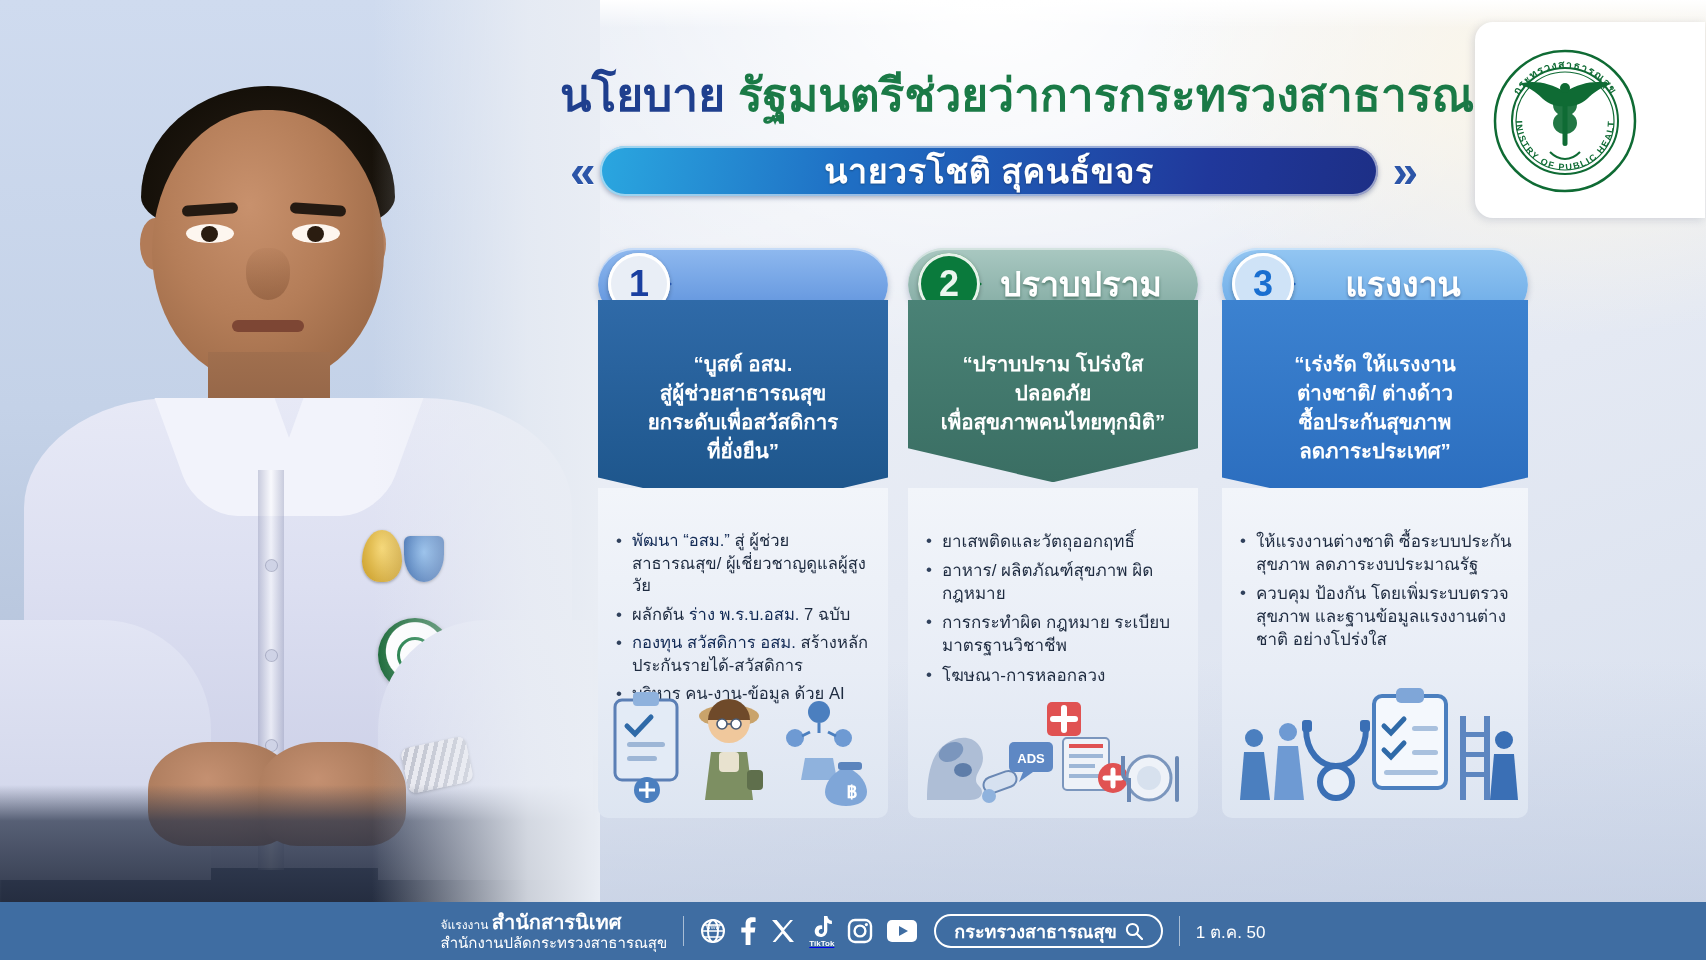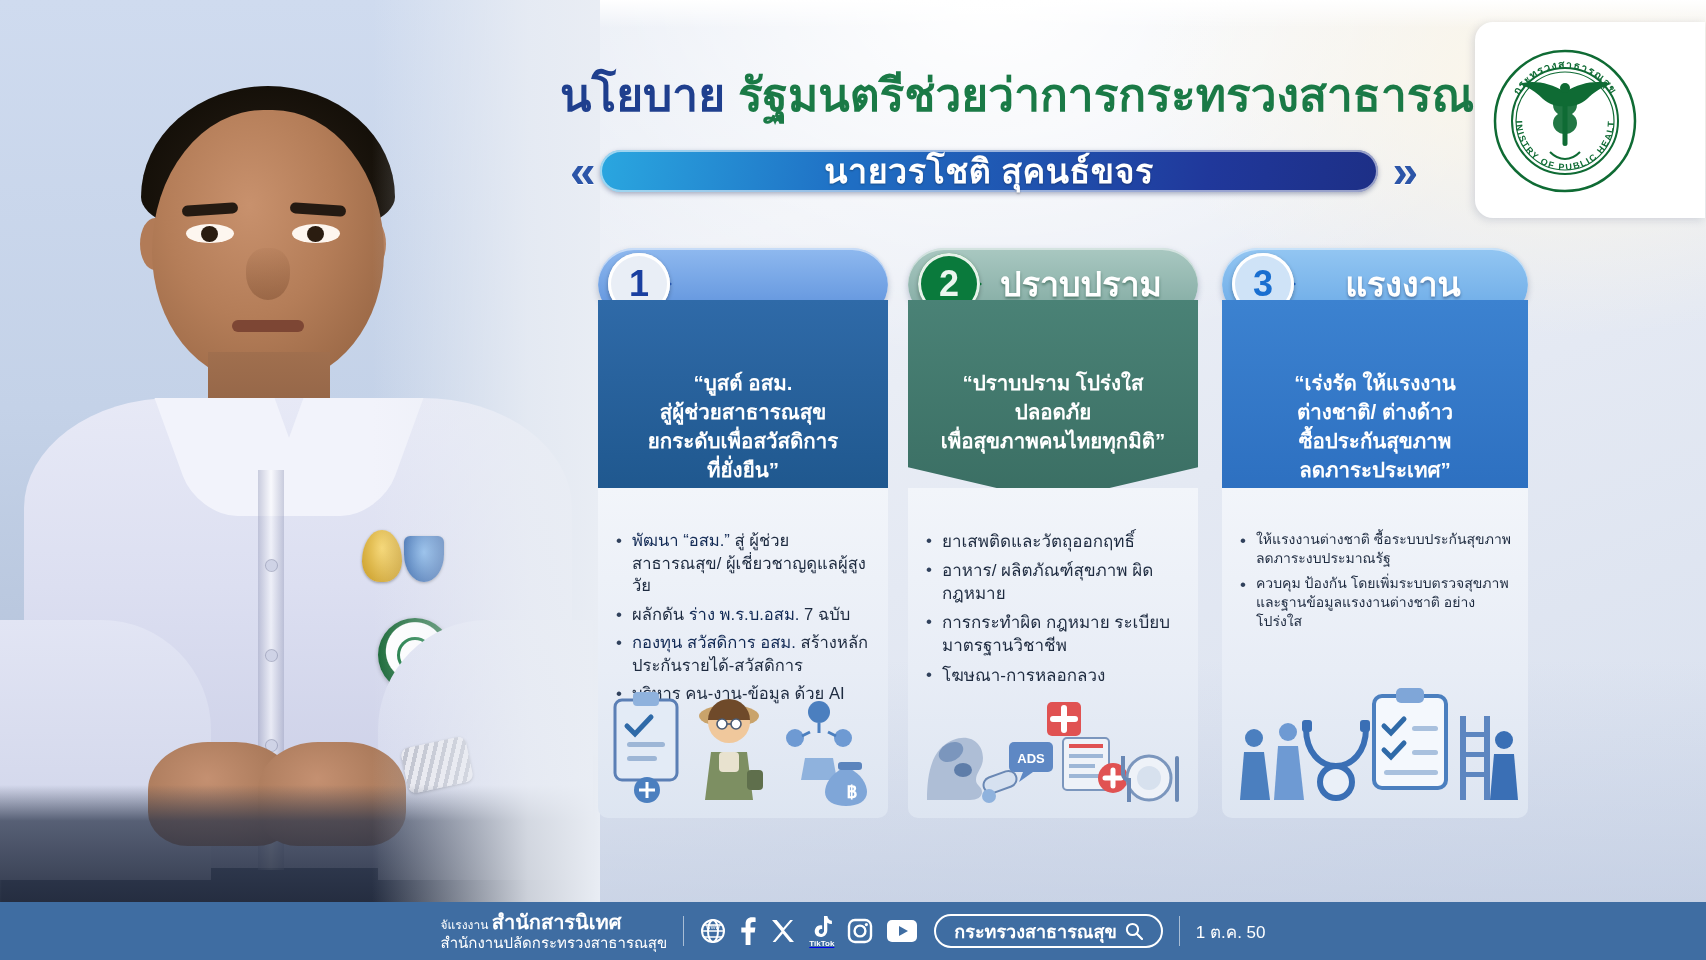--- a/index.html
+++ b/index.html
@@ -169,21 +169,21 @@
   #header-title .word-minister { color:#1a7a46; }
   #name-row {
     position:absolute; left:10px; top:82px; width:838px; height:62px;
     display:flex; align-items:center; justify-content:center; gap:14px;
   }
   .chev {
     font-size:46px; font-weight:700; line-height:1;
     color:#2c55a8; letter-spacing:-10px; text-shadow:0 1px 0 rgba(255,255,255,.85);
   }
   #name-pill {
-    flex:1; height:42px; border-radius:30px;
+    flex:1; height:50px; border-radius:30px;
     background: linear-gradient(100deg,#2aa7e0 0%, #1f6fc4 32%, #20389b 78%, #1d2f86 100%);
     box-shadow: inset 0 0 0 2px rgba(255,255,255,.55), 0 2px 5px rgba(25,40,90,.35);
     display:flex; align-items:center; justify-content:center;
   }
   #name-text {
     color:#fff; font-size:34px; font-weight:700; letter-spacing:.5px;
     text-shadow: 0 1px 2px rgba(0,0,0,.3);
   }
   
   #seal-plate {
@@ -230,21 +230,21 @@
 
   .card-head-label {
     flex:1; text-align:center; padding-right:16px;
     font-size:34px; font-weight:700; color:#ffffff;
     text-shadow: 0 2px 3px rgba(20,40,80,.45);
   }
   #card-2 .card-head-label { text-shadow: 0 2px 3px rgba(10,60,40,.5); }
 
   .card-quote {
     position:absolute; left:0; top:52px; width:100%;
-    padding:68px 14px 46px; text-align:center;
+    padding:49px 14px 46px; text-align:center;
     color:#ffffff; font-size:20.5px; line-height:1.42; font-weight:600;
     clip-path: polygon(0 0, 100% 0, 100% calc(100% - 34px), 50% 100%, 0 calc(100% - 34px));
   }
   #card-1 .card-quote { background: linear-gradient(to bottom,#2f6aa8,#1c5489); }
   #card-2 .card-quote { background: linear-gradient(to bottom,#4a8276,#3a6e63); }
   #card-3 .card-quote { background: linear-gradient(to bottom,#3c82d0,#2a6cbd); }
   .card-quote b { font-weight:700; }
 
   .card-body {
     position:absolute; left:0; top:240px; width:100%; bottom:0;
@@ -255,21 +255,21 @@
   .bullets { list-style:none; }
   .bullets li {
     position:relative; padding-left:18px; margin-bottom:6px;
     font-size:16.6px; line-height:1.36; color:#1e2b40;
   }
   .bullets li::before {
     content:"•"; position:absolute; left:2px; top:-1px; font-size:17px; color:#30415c;
   }
   .bullets li b { font-weight:400; color:#122a55; }
   #card-2 .bullets li { font-size:17px; }
-  #card-3 .bullets li { font-size:14px; }
+  #card-3 .bullets li { font-size:17px; }
 
   
   .illus { position:absolute; left:0; right:0; bottom:6px; height:130px; }
   .illus svg { display:block; margin:0 auto; }
 
   
   #footer {
     position:absolute; left:0; bottom:0; width:100%; height:58px;
     background:#3f6da2;
     display:flex; align-items:center; justify-content:center; gap:16px;

